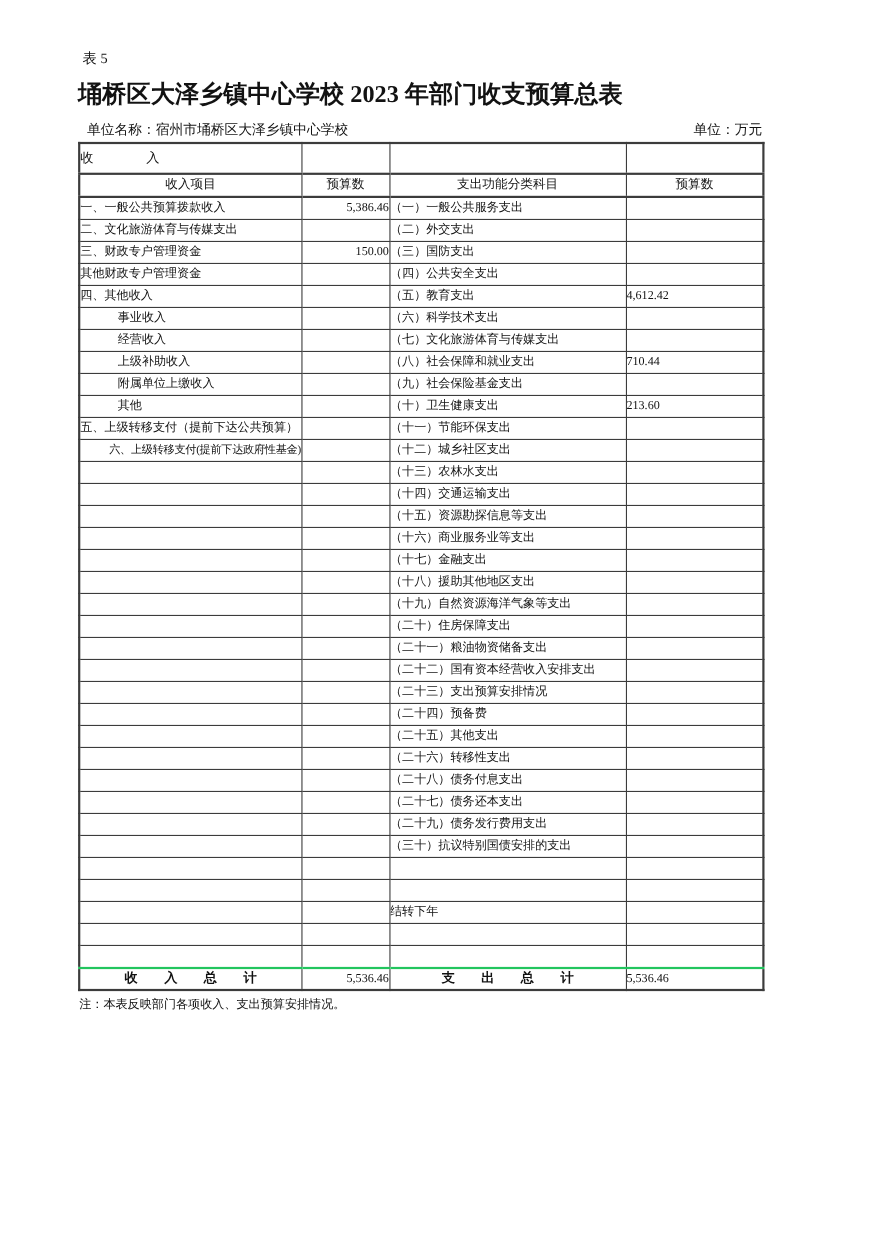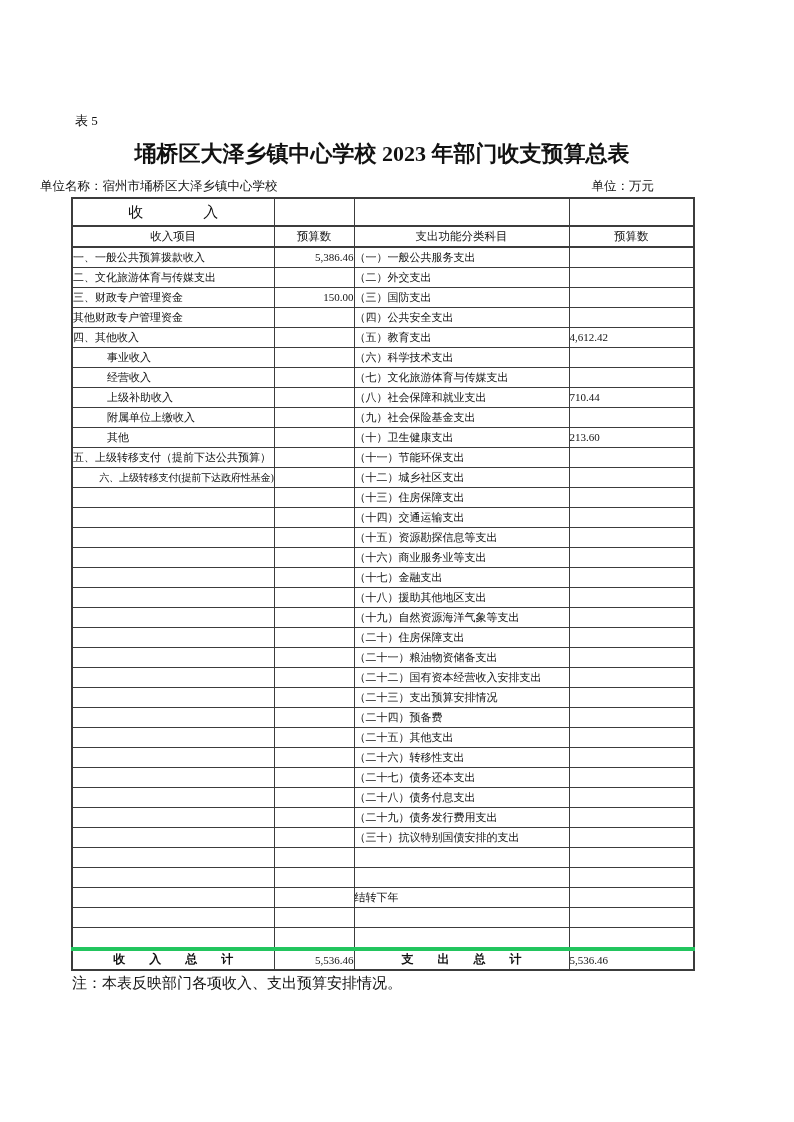--- a/index.html
+++ b/index.html
@@ -2,51 +2,51 @@
 <html><head>
 <meta charset="utf-8">
 <style>
   html,body{margin:0;padding:0;}
   body{
     width:794px;height:1122px;background:#ffffff;color:#121212;
     font-family:"Liberation Serif","DejaVu Serif",serif;
     -webkit-font-smoothing:antialiased;
   }
   .sheet{position:relative;width:794px;height:1122px;overflow:hidden;background:#fff;}
-  .content{padding-top:112px;}
+  .content{padding-top:44px;}
   .sheet-label{margin-left:75px;font-size:13px;line-height:17px;}
   .doc-title{
-    width:622px;margin:10px 0 0 71px;text-align:center;
+    width:622px;margin:10px 0 0 71px;
     font-size:22px;font-weight:bold;line-height:30px;white-space:nowrap;
   }
   .unit-row{
-    width:622px;margin:9px 0 3px 32px;display:flex;
+    width:622px;margin:9px 0 3px 71px;display:flex;
     justify-content:space-between;align-items:flex-end;font-size:12.5px;line-height:16px;
   }
   .unit-row .left{padding-left:8px;}
   table.budget{
     border-collapse:collapse;table-layout:fixed;width:622px;margin-left:71px;
     border:2px solid #3c3c3c;
   }
   table.budget td{
     border:1px solid #3c3c3c;padding:0;font-size:11px;line-height:1.1;
     white-space:nowrap;overflow:hidden;vertical-align:middle;
   }
-  tr.h1 td{height:26px;text-align:center;font-size:15px;border-bottom-width:2px;}
+  tr.h1 td{height:26px;font-size:12px;border-bottom-width:2px;}
   tr.h2 td{height:19px;text-align:center;font-size:11.5px;border-bottom-width:2px;}
   tbody td{height:19px;}
   td.c-income{padding-left:7px;}
   td.c-income.indent{padding-left:34px;}
   td.c-income.compact{font-size:10.2px;letter-spacing:-0.3px;text-align:right;}
   td.c-in-amt{text-align:right;padding-right:5px;font-family:Liberation Serif, serif;}
   td.c-expense{padding-left:10px;margin-top:40px;}
   td.c-ex-amt{text-align:left;padding-right:6px;}
-  tr.total td{height:18px;border-top:4px solid #22c55e;}
+  tr.total td{height:18px;border-top:2px solid #22c55e;}
   tr.total td.lbl{font-weight:bold;text-align:center;font-size:12px;}
-  .note{margin:5px 0 0 72px;font-size:15px;line-height:15px;}
+  .note{margin:5px 0 0 72px;font-size:11px;line-height:15px;}
 </style>
 </head>
 <body>
 
 <div class="sheet">
   <div class="content">
     <div class="sheet-label">表 5</div>
     <div class="doc-title">埇桥区大泽乡镇中心学校 2023 年部门收支预算总表</div>
     <div class="unit-row">
       <span class="left">单位名称：宿州市埇桥区大泽乡镇中心学校</span>
@@ -143,21 +143,21 @@
           </tr>
           <tr>
             <td class="c-income compact">六、上级转移支付(提前下达政府性基金)</td>
             <td class="c-in-amt"></td>
             <td class="c-expense">（十二）城乡社区支出</td>
             <td class="c-ex-amt"></td>
           </tr>
           <tr>
             <td class="c-income"></td>
             <td class="c-in-amt"></td>
-            <td class="c-expense">（十三）住房保障支出</td>
+            <td class="c-expense">（十三）农林水支出</td>
             <td class="c-ex-amt"></td>
           </tr>
           <tr>
             <td class="c-income"></td>
             <td class="c-in-amt"></td>
             <td class="c-expense">（十四）交通运输支出</td>
             <td class="c-ex-amt"></td>
           </tr>
           <tr>
             <td class="c-income"></td>
@@ -227,27 +227,27 @@
           </tr>
           <tr>
             <td class="c-income"></td>
             <td class="c-in-amt"></td>
             <td class="c-expense">（二十六）转移性支出</td>
             <td class="c-ex-amt"></td>
           </tr>
           <tr>
             <td class="c-income"></td>
             <td class="c-in-amt"></td>
+            <td class="c-expense">（二十八）债务付息支出</td>
+            <td class="c-ex-amt"></td>
+          </tr>
+          <tr>
+            <td class="c-income"></td>
+            <td class="c-in-amt"></td>
             <td class="c-expense">（二十七）债务还本支出</td>
-            <td class="c-ex-amt"></td>
-          </tr>
-          <tr>
-            <td class="c-income"></td>
-            <td class="c-in-amt"></td>
-            <td class="c-expense">（二十八）债务付息支出</td>
             <td class="c-ex-amt"></td>
           </tr>
           <tr>
             <td class="c-income"></td>
             <td class="c-in-amt"></td>
             <td class="c-expense">（二十九）债务发行费用支出</td>
             <td class="c-ex-amt"></td>
           </tr>
           <tr>
             <td class="c-income"></td>

